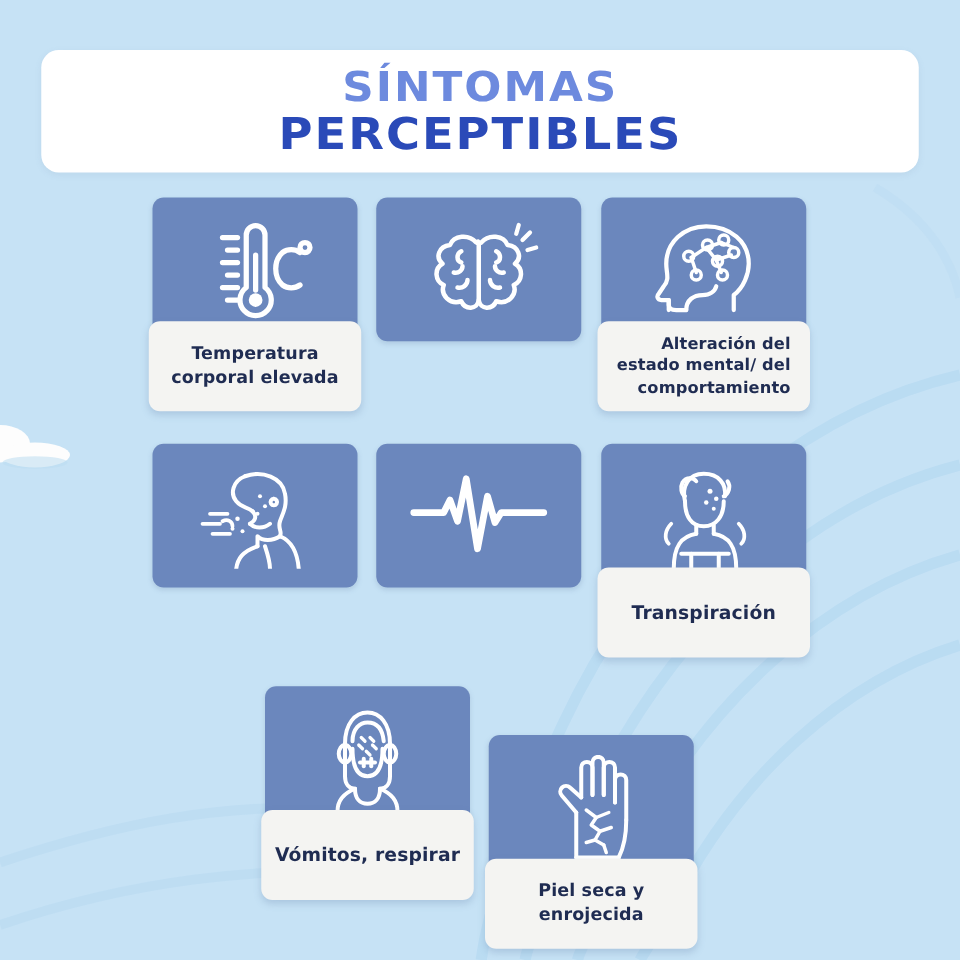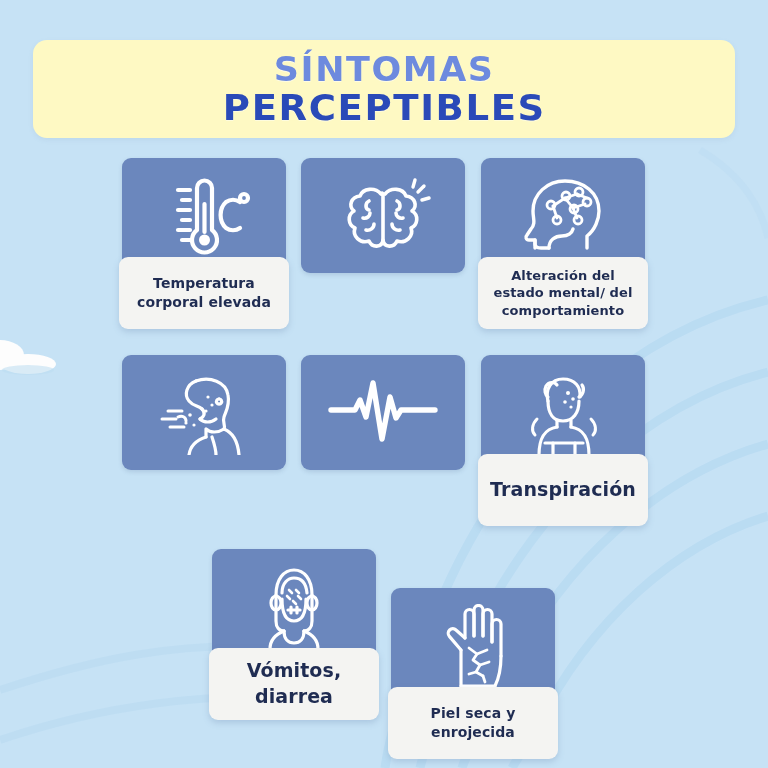--- a/index.html
+++ b/index.html
@@ -42,21 +42,21 @@
     pointer-events: none;
   }
 
   
   .header-panel {
     position: absolute;
     left: 33px;
     top: 40px;
     width: 702px;
     height: 98px;
-    background: #fef9c3;
+    background: #ffffff;
     border-radius: 14px;
     box-shadow: 0 2px 5px rgba(120,150,180,0.12);
     display: flex;
     flex-direction: column;
     align-items: center;
     justify-content: center;
   }
 
   .title-line1, .title-line2 {
     font-family: "DejaVu Sans", sans-serif;
@@ -123,22 +123,22 @@
   .card-label span {
     font-family: "DejaVu Sans", sans-serif;
     font-size: 14px;
     font-weight: bold;
     color: #1f2c52;
     text-align: center;
     line-height: 1.35;
     letter-spacing: 0.1px;
   }
 
-  .card-label.three-line span { font-size: 13px; }
-  .card-label.single-line span { font-size: 19px; }
+  .card-label.three-line span { font-size: 13px; text-align: right; }
+  .card-label.single-line span { font-size: 15px; }
 </style>
 </head>
 <body>
 
 <div id="stage">
 
   <div class="bg-layer">
     <svg class="bg-arcs" viewBox="0 0 768 768" width="768" height="768">
       <g fill="none" stroke="#b9dbf2" stroke-width="9" opacity="0.85">
         <path d="M768 300 C 640 330 520 430 450 580 C 410 665 390 730 385 768"></path>
@@ -346,21 +346,21 @@
         <g fill="none" stroke="#ffffff" stroke-width="2.6" stroke-linecap="round">
           <path d="M41 31 L44 34"></path>
           <path d="M52 31 L55 34"></path>
           <path d="M43 25 L46 28"></path>
           <path d="M50 25 L53 28"></path>
           <path d="M47 36 L50 39"></path>
         </g>
       </svg>
     </div>
     <div class="card-label single-line">
-      <span>Vómitos, diarrea</span>
+      <span>Vómitos, respirar</span>
     </div>
   </div>
 
   <div class="card" style="left:391px; top:549px;margin-top:39px;">
     <div class="card-icon">
       <svg viewBox="0 0 96 84" width="96" height="84">
         <g fill="none" stroke="#ffffff" stroke-width="3.2" stroke-linecap="round" stroke-linejoin="round">
           <path d="M40 34 V10 a4.5 4.5 0 0 1 9 0 V32"></path>
           <path d="M49 32 V6 a4.5 4.5 0 0 1 9 0 V32"></path>
           <path d="M58 32 V10 a4.5 4.5 0 0 1 9 0 V38"></path>

